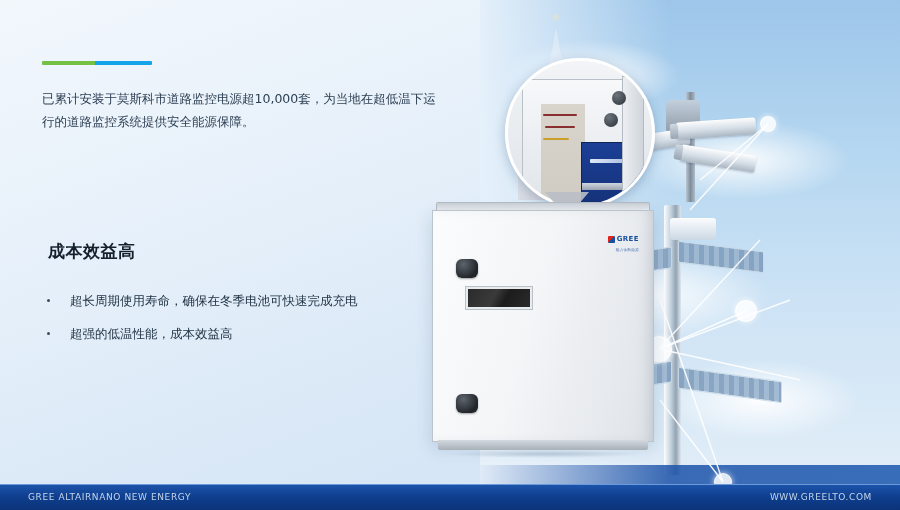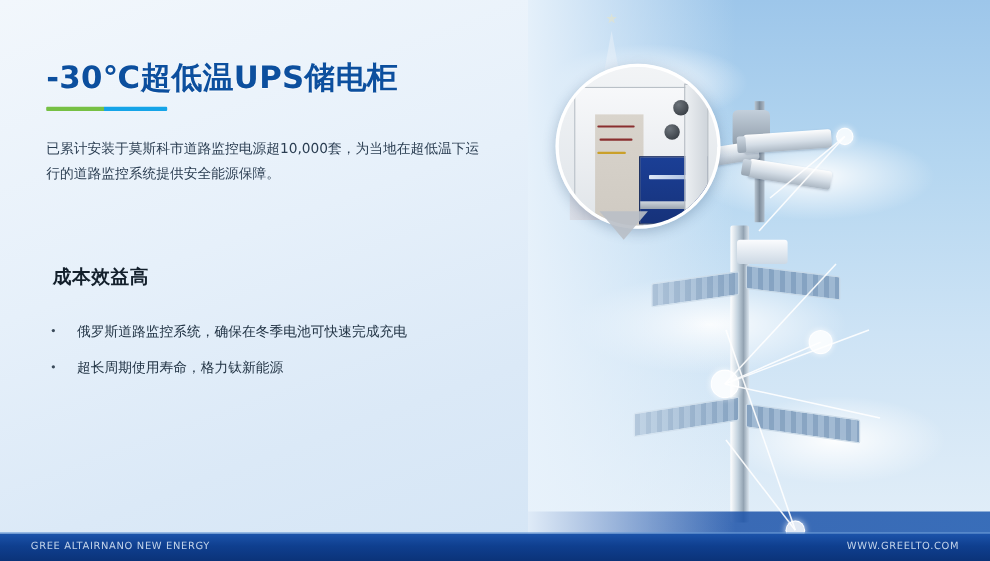--- a/index.html
+++ b/index.html
@@ -359,37 +359,50 @@
         <div class="batt-logo"></div>
         <div class="batt-band"></div>
       </div>
     </div>
     <div class="door"></div>
     <div class="knobA"></div>
     <div class="knobB"></div>
   </div>
   <div class="pointer"></div>
 
+  <div class="cabinet">
+    <div class="cab-top"></div>
+    <div class="cab-face">
+      <div class="knob knob-top"></div>
+      <div class="window"></div>
+      <div class="knob knob-bottom"></div>
+      <div class="cab-logo">
+        <span class="mark"></span><span class="word">GREE</span>
+        <span class="sub">格力钛新能源</span>
+      </div>
+    </div>
+    <div class="cab-base"></div>
+    <div class="cab-shadow"></div>
+  </div>
 
   <div class="text-col">
-    <div class="title-2">-30℃超低温UPS储电柜</div>
     <div class="rule"></div>
     <div class="lede">已累计安装于莫斯科市道路监控电源超10,000套，为当地在超低温下运行的道路监控系统提供安全能源保障。</div>
   </div>
 
   <div class="sec-title">成本效益高</div>
 
   <ul class="bullets">
     <li>
       <span class="dot"></span>
-      <span>俄罗斯道路监控系统，确保在冬季电池可快速完成充电</span>
+      <span>超长周期使用寿命，确保在冬季电池可快速完成充电</span>
     </li>
     <li>
       <span class="dot"></span>
-      <span>超长周期使用寿命，格力钛新能源</span>
+      <span>超强的低温性能，成本效益高</span>
     </li>
   </ul>
 
   <div class="footer">
     <div class="fl">GREE ALTAIRNANO NEW ENERGY</div>
     <div class="fr">WWW.GREELTO.COM</div>
   </div>
 
 </div>
 

